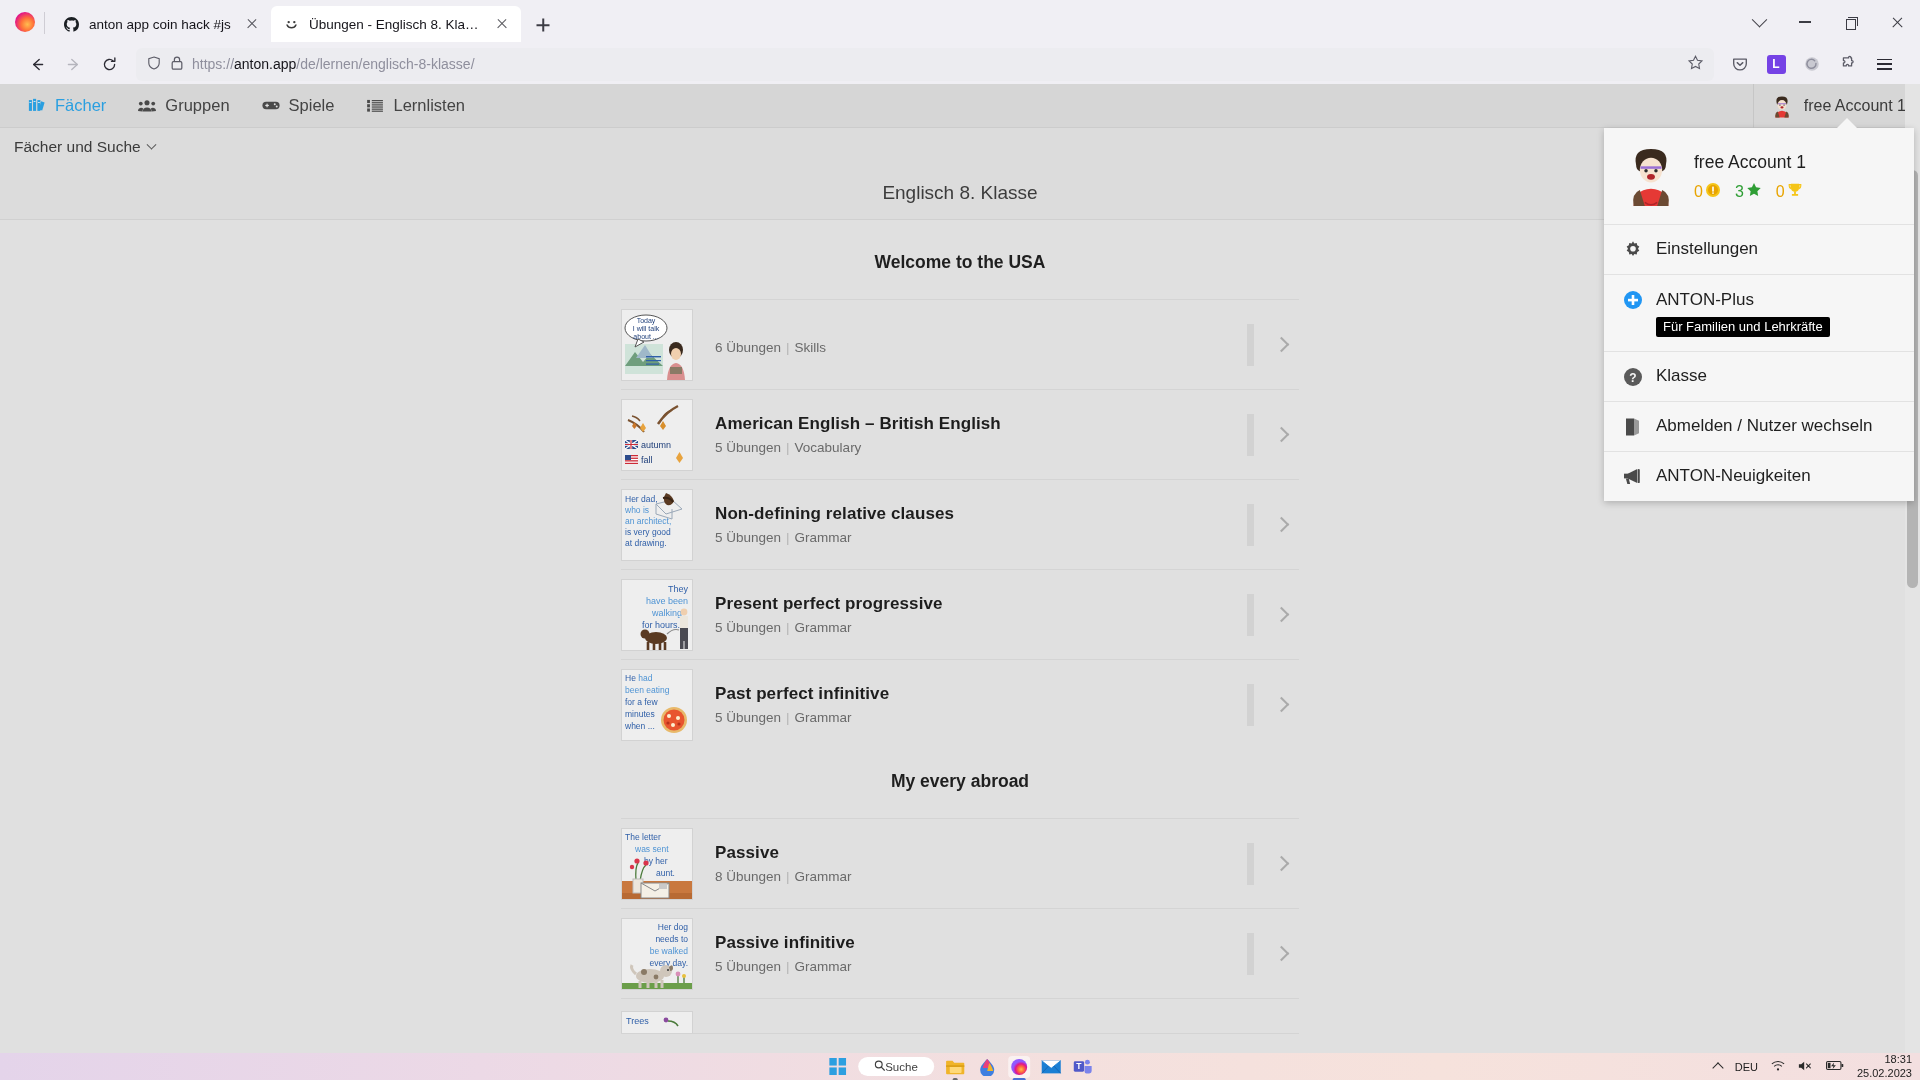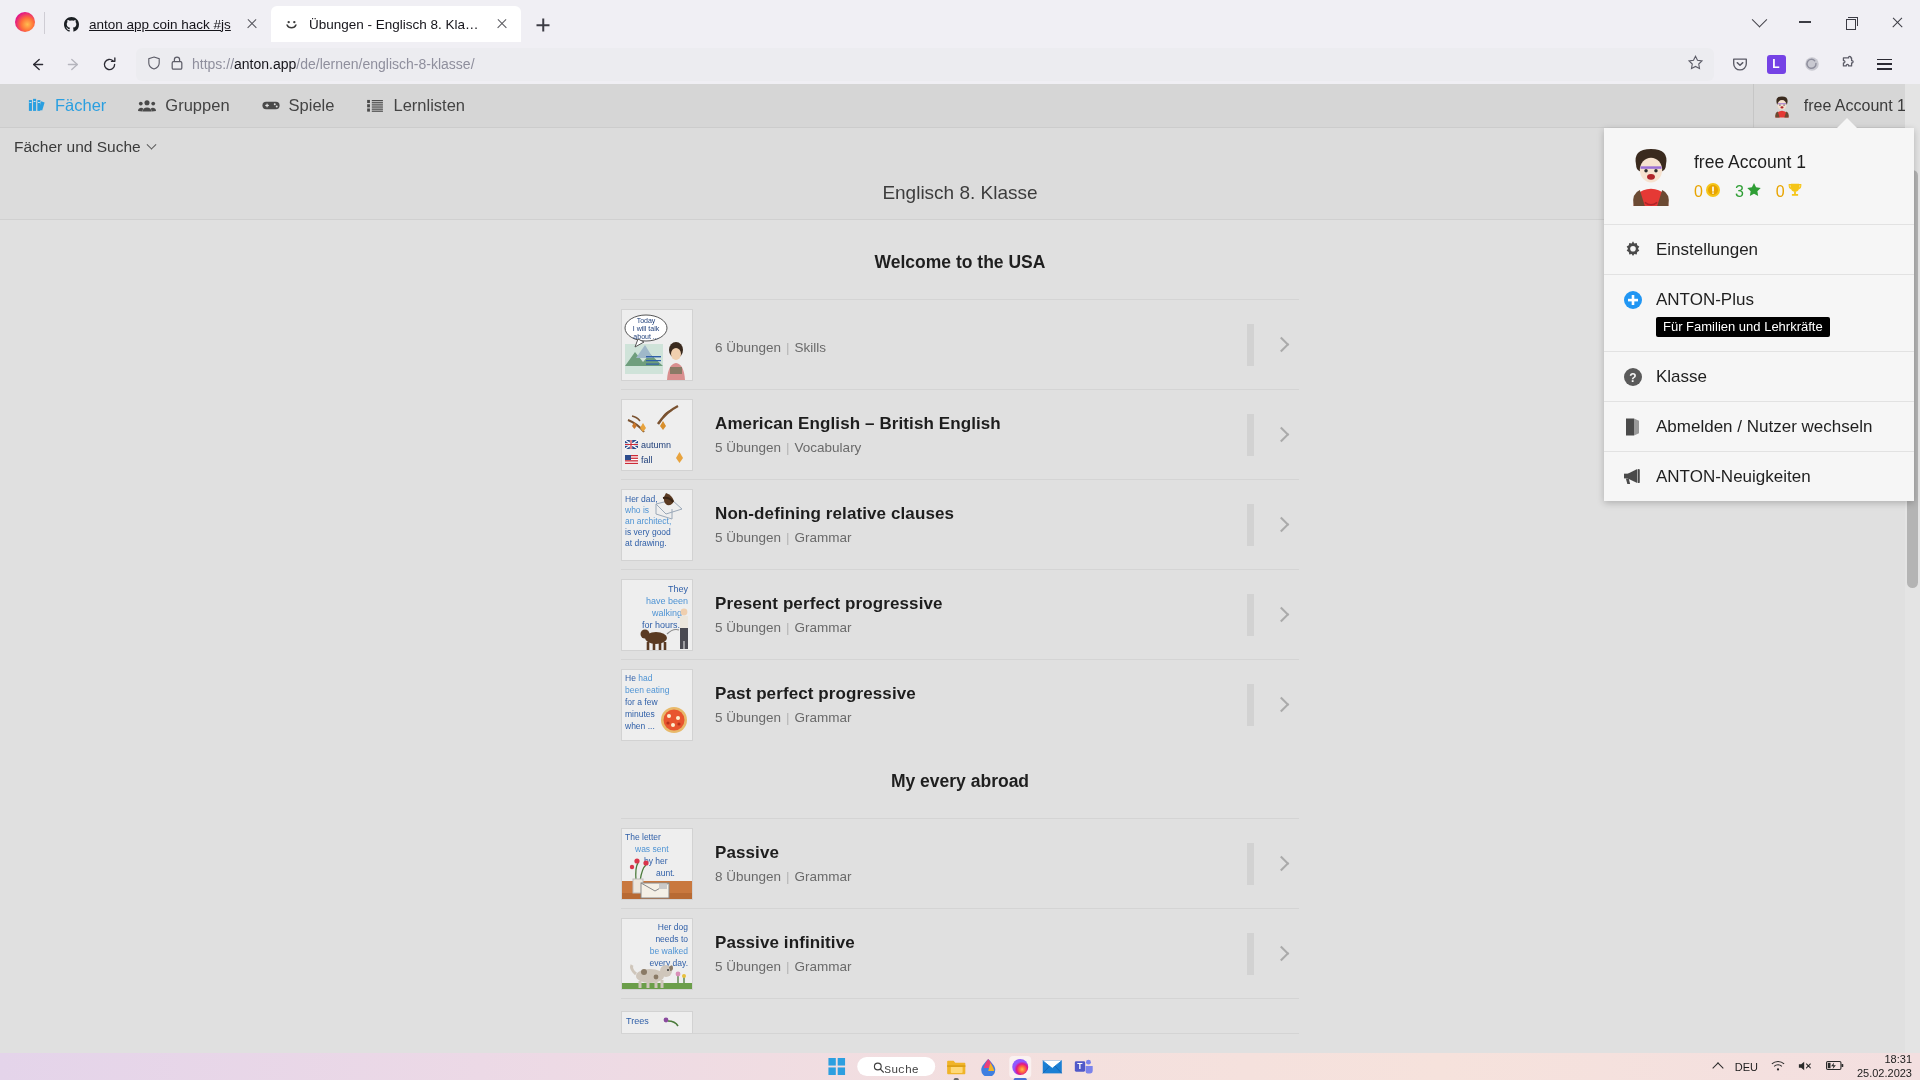--- a/index.html
+++ b/index.html
@@ -25,21 +25,21 @@
     background: radial-gradient(circle at 62% 62%, #ffbd4f 0%, #ff7139 36%, #e31587 72%, #9059ff 100%);
   }
   .tabsep { width: 1px; height: 22px; background: #cfcdd4; margin: 0 6px 10px 2px; }
   .tab {
     height: 36px; min-width: 220px; max-width: 250px;
     display: flex; align-items: center; gap: 9px;
     padding: 0 10px 0 12px; margin-bottom: 2px;
     border-radius: 6px 6px 0 0;
     font-size: 13.5px; color: #15141a;
   }
-  .tab.inactive { background: transparent; text-decoration: underline; }
+  .tab.inactive { background: transparent; }
   .tab.active { background: #ffffff; }
   .tab-favicon { width: 17px; height: 17px; flex: 0 0 17px; display:flex; align-items:center; justify-content:center; }
   .tab-title { flex: 1; white-space: nowrap; overflow: hidden; text-overflow: ellipsis; }
   .tab-close { width: 18px; height: 18px; position: relative; flex: 0 0 18px; opacity: .85; }
   .tab-close::before, .tab-close::after {
     content: ""; position: absolute; left: 3px; top: 8px; width: 12px; height: 1.4px; background: #3c3c44;
   }
   .tab-close::before { transform: rotate(45deg); }
   .tab-close::after  { transform: rotate(-45deg); }
   .newtab {
@@ -161,21 +161,21 @@
   }
   .dd-head { display: flex; align-items: center; gap: 14px; padding: 16px 16px 14px 18px; background:#f6f6f6; }
   .dd-name { font-size: 17.5px; color: #1f1f1f; }
   .dd-stats { display: flex; align-items: center; gap: 14px; margin-top: 9px; font-size: 16px; }
   .stat { display: flex; align-items: center; gap: 2px; }
   .stat-coin { color: #e8a400; }
   .stat-star { color: #2f9e35; }
   .stat-cup  { color: #e8a400; }
 
   .dd-item {
-    display: flex; align-items: center; gap: 13px;
+    display: flex; align-items: flex-start; gap: 13px;
     padding: 14px 16px 14px 18px; font-size: 17px; color: #1f1f1f;
     border-top: 1px solid #e2e2e2; background: #f6f6f6;
   }
   .dd-item.column { flex-direction: column; align-items: flex-start; gap: 7px; }
   .dd-row-inner { display: flex; align-items: center; gap: 13px; }
   .dd-ico { width: 21px; height: 21px; flex: 0 0 21px; display:flex; align-items:center; justify-content:center; }
   .dd-badge {
     background: #000000; color: #ffffff; font-size: 13px;
     padding: 2px 7px 3px; margin-left: 34px; border-radius: 2px; font-weight: 500;
   }
@@ -196,21 +196,21 @@
   .tb-ico.active-app::after {
     content:""; position:absolute; bottom:-3px; left:50%; transform:translateX(-50%);
     width: 13px; height: 2.5px; background: #4a6fd4; border-radius: 2px;
   }
   .tb-ico.running::after {
     content:""; position:absolute; bottom:-3px; left:50%; transform:translateX(-50%);
     width: 5px; height: 2.5px; background: #6b6b6b; border-radius: 2px;
   }
   .search-pill {
     height: 19px; background: #ffffff; border-radius: 10px; padding: 0 16px;
-    display: flex; align-items: flex-end; gap: 0; font-size: 11.5px; color: #404040; font-family: Liberation Mono, monospace;
+    display: flex; align-items: center; gap: 0; font-size: 11.5px; color: #404040;
   }
   .tb-right { position: absolute; right: 8px; display: flex; align-items: center; gap: 13px; font-size: 11px; color: #1c1c1c; }
   .tb-clock { text-align: right; line-height: 1.22; font-size: 11px; }
   .up-caret { width: 8px; height: 8px; border-left: 1.4px solid #2a2a2a; border-top: 1.4px solid #2a2a2a;
               transform: rotate(45deg); margin-top: 3px; }
 </style>
 </head>
 <body>
 
 <div class="browser">
@@ -558,21 +558,21 @@
               <circle cx="52" cy="50" r="13" fill="#e8b96a"></circle>
               <circle cx="52" cy="50" r="10.5" fill="#e8552f"></circle>
               <circle cx="47" cy="46" r="2" fill="#fdf0d0"></circle>
                 <circle cx="56" cy="48" r="2" fill="#fdf0d0"></circle>
               <circle cx="51" cy="55" r="2" fill="#fdf0d0"></circle>
                 <circle cx="57" cy="54" r="1.6" fill="#b8321c"></circle>
               <circle cx="46" cy="53" r="1.6" fill="#b8321c"></circle>
             </svg>
           </div>
           <div class="row-text">
-            <div class="row-title">Past perfect progressive</div>
+            <div class="row-title">Past perfect infinitive</div>
             <div class="row-meta">
               <span>5 Übungen</span><span class="sep">|</span><span>Grammar</span>
             </div>
           </div>
           <div class="progress-stub"></div>
           <div class="row-chev"></div>
         </div>
 
         <div class="section-title">My every abroad</div>
 

